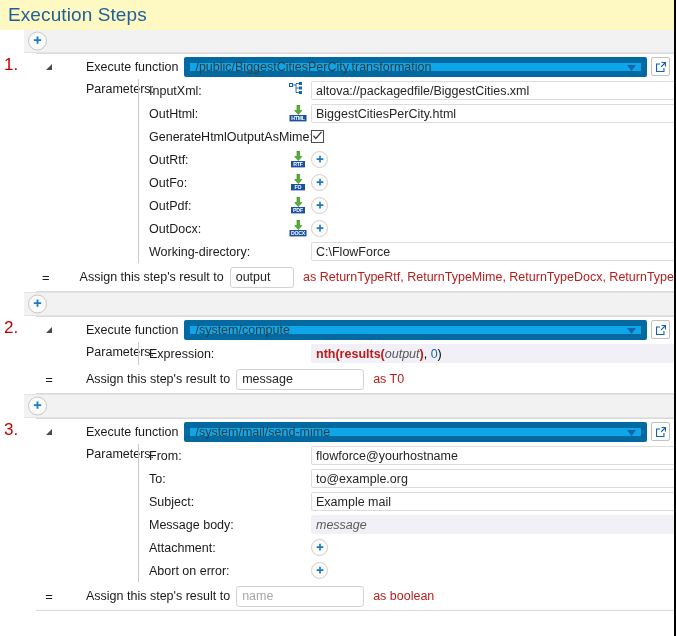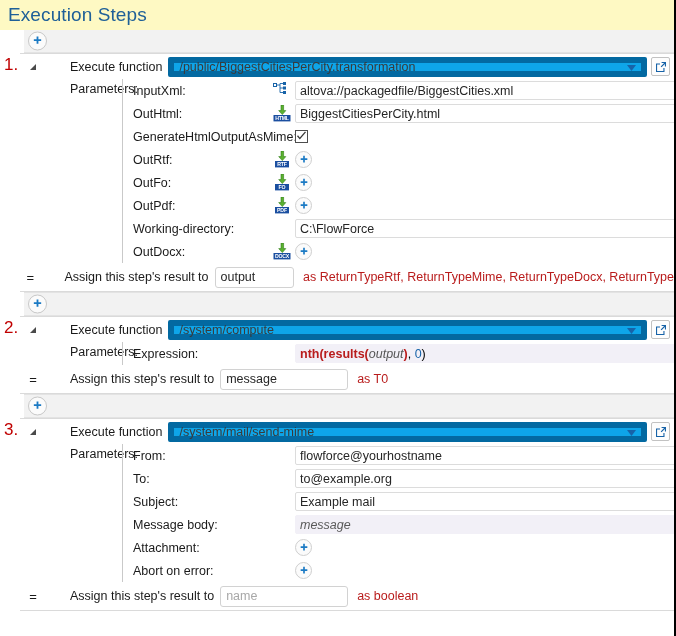--- a/index.html
+++ b/index.html
@@ -75,21 +75,21 @@
     left: 4px;
     top: 2px;
     width: 22px;
     text-align: left;
     font-size: 17px;
     color: #c00000;
     font-weight: 400;
     line-height: 20px;
   }
   .step-body {
-    margin-left: 20px;
+    margin-left: 36px;
     border-top: 1px solid #dadada;
     border-bottom: 1px solid #dadada;
     background: #ffffff;
     padding-bottom: 0;
   }
 
   
   .exec-row {
     display: flex;
     align-items: center;
@@ -434,43 +434,43 @@
                 </div>
                 <div class="pval">
                   <div class="plus-small">
                     <svg width="10" height="10" viewBox="0 0 12 12" aria-hidden="true">
                       <path d="M5 1h2v3h3v2H7v3H5V6H2V4h3z" fill="#1b7ac4"></path>
                     </svg>
                   </div>
                 </div>
               </div>
               <div class="prow">
-                <div class="pname">Working-directory:</div>
-                <div class="picon"></div>
-                <div class="pval">
-                  <div class="txtfield">C:\FlowForce</div>
-                </div>
-              </div>
-              <div class="prow">
                 <div class="pname">OutDocx:</div>
                 <div class="picon">
                   <span class="fmt-icon">
                     <svg width="18" height="17" viewBox="0 0 18 17" aria-hidden="true">
                       <path d="M8 0h2.6v5.6h2.2L9.3 9.6 5.7 5.6h2.3z" fill="#5bb12f" stroke="#2f7d18" stroke-width="0.6" stroke-linejoin="round"></path>
                       <rect x="0.5" y="10" width="17" height="6.4" fill="#1b4fa0"></rect>
                       <text x="9" y="15.3" font-family="Liberation Sans, sans-serif" font-size="5.2" font-weight="bold" fill="#ffffff" text-anchor="middle" letter-spacing="-0.2">DOCX</text>
                     </svg>
                   </span>
                 </div>
                 <div class="pval">
                   <div class="plus-small">
                     <svg width="10" height="10" viewBox="0 0 12 12" aria-hidden="true">
                       <path d="M5 1h2v3h3v2H7v3H5V6H2V4h3z" fill="#1b7ac4"></path>
                     </svg>
                   </div>
+                </div>
+              </div>
+              <div class="prow">
+                <div class="pname">Working-directory:</div>
+                <div class="picon"></div>
+                <div class="pval">
+                  <div class="txtfield">C:\FlowForce</div>
                 </div>
               </div>
             </div>
           </div>
           <div class="assign-row">
             <span class="eq-sign">=</span>
             <span class="assign-text">Assign this step's result to</span>
             <span class="assign-input">output</span>
             <span class="assign-as">as ReturnTypeRtf, ReturnTypeMime, ReturnTypeDocx, ReturnType</span>
           </div>

